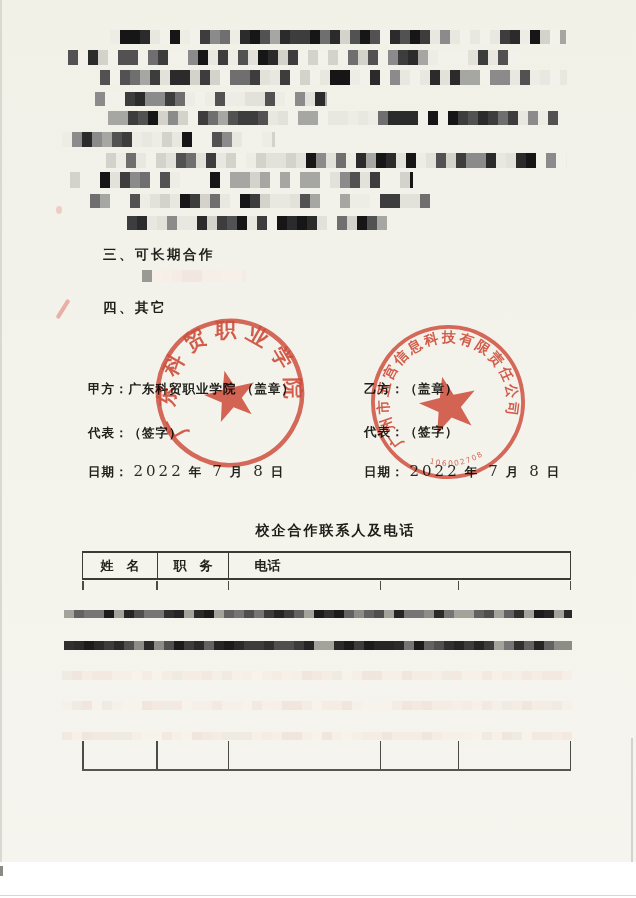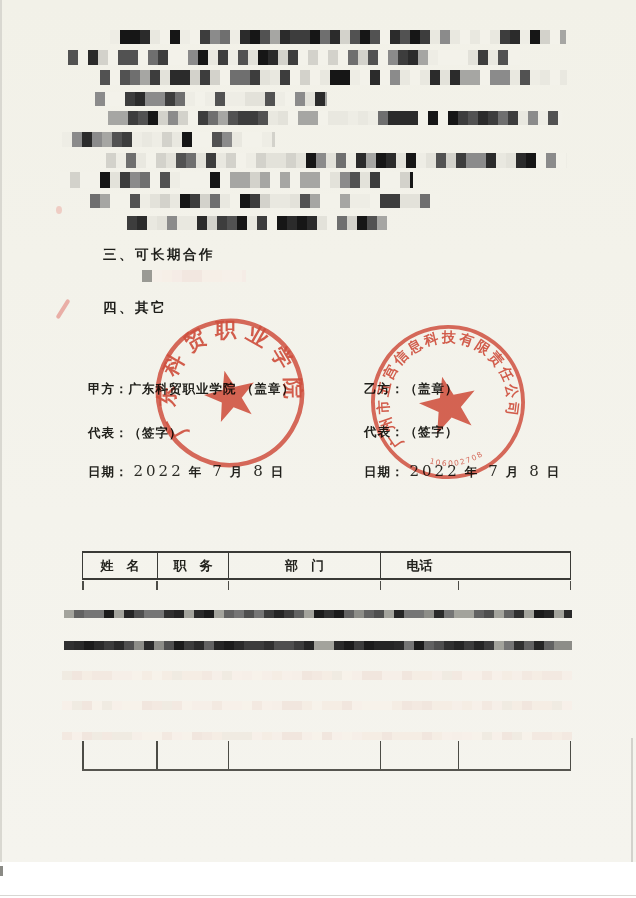--- a/index.html
+++ b/index.html
@@ -809,25 +809,25 @@
       <text fill="#d5402e" opacity="0.92" class="ring-r">
         <textPath href="#arcR">广州市五宫信息科技有限责任公司</textPath>
       </text>
       <path id="arcRS" d="M 50 137.4 A 64 64 0 0 0 114 137.4" fill="none"></path>
       <text fill="#d5402e" opacity="0.85" class="serial">
         <textPath href="#arcRS">106002708</textPath>
       </text>
       <path d="M0,-30 L7.05,-9.71 L28.53,-9.27 L11.41,3.71 L17.63,24.27 L0,12 L-17.63,24.27 L-11.41,3.71 L-28.53,-9.27 L-7.05,-9.71 Z" transform="translate(82,86)" fill="#d5402e" fill-opacity="0.88"></path>
     </svg>
 
+    <div class="tbl-title">校企合作联系人及电话</div>
 
     <div class="tbl-head">
       <div class="tbl-cell c0">姓　名</div>
       <div class="tbl-cell c1">职　务</div>
-      <div class="tbl-cell c2">部　门</div>
       <div class="tbl-cell c3">电话</div>
     </div>
 
     <div id="tableLines">
         <div class="vline" style="left: 82px; top: 581px; height: 9px;"></div>
         <div class="vline" style="left: 156px; top: 581px; height: 9px;"></div>
         <div class="vline" style="left: 227.5px; top: 581px; height: 9px;"></div>
         <div class="vline" style="left: 379.5px; top: 581px; height: 9px;"></div>
         <div class="vline" style="left: 457.5px; top: 581px; height: 9px;"></div>
         <div class="vline" style="left: 569.5px; top: 581px; height: 9px;"></div>

